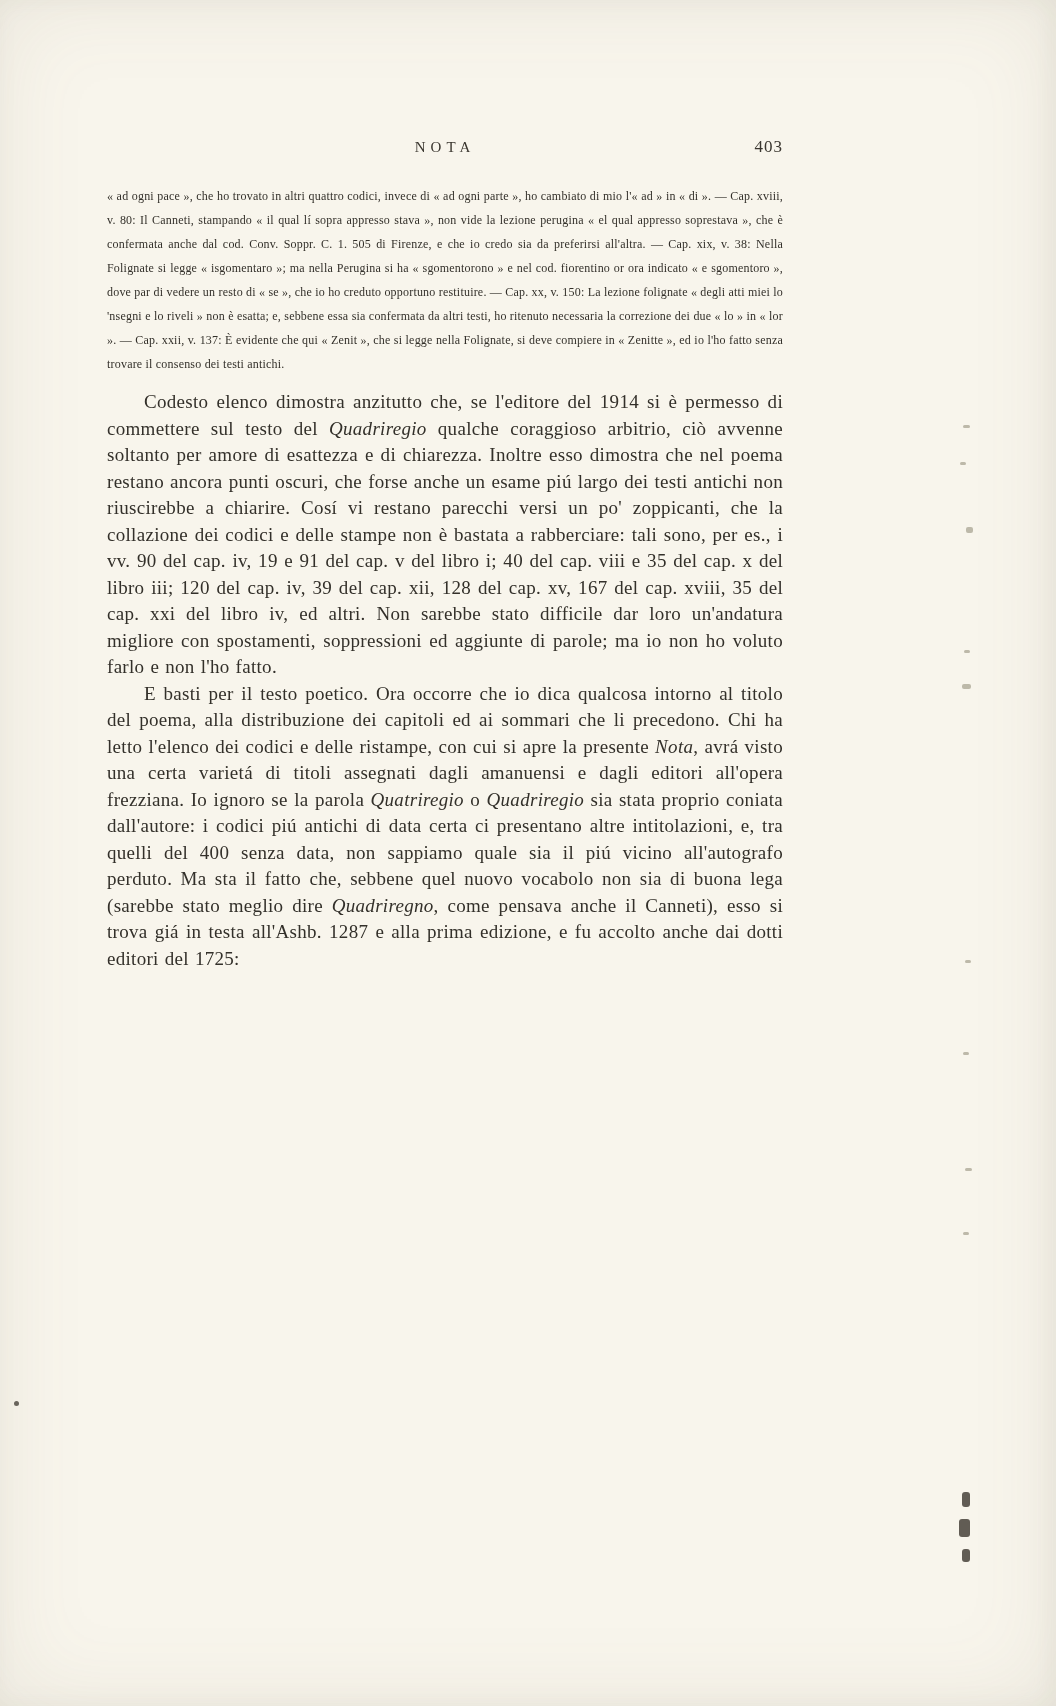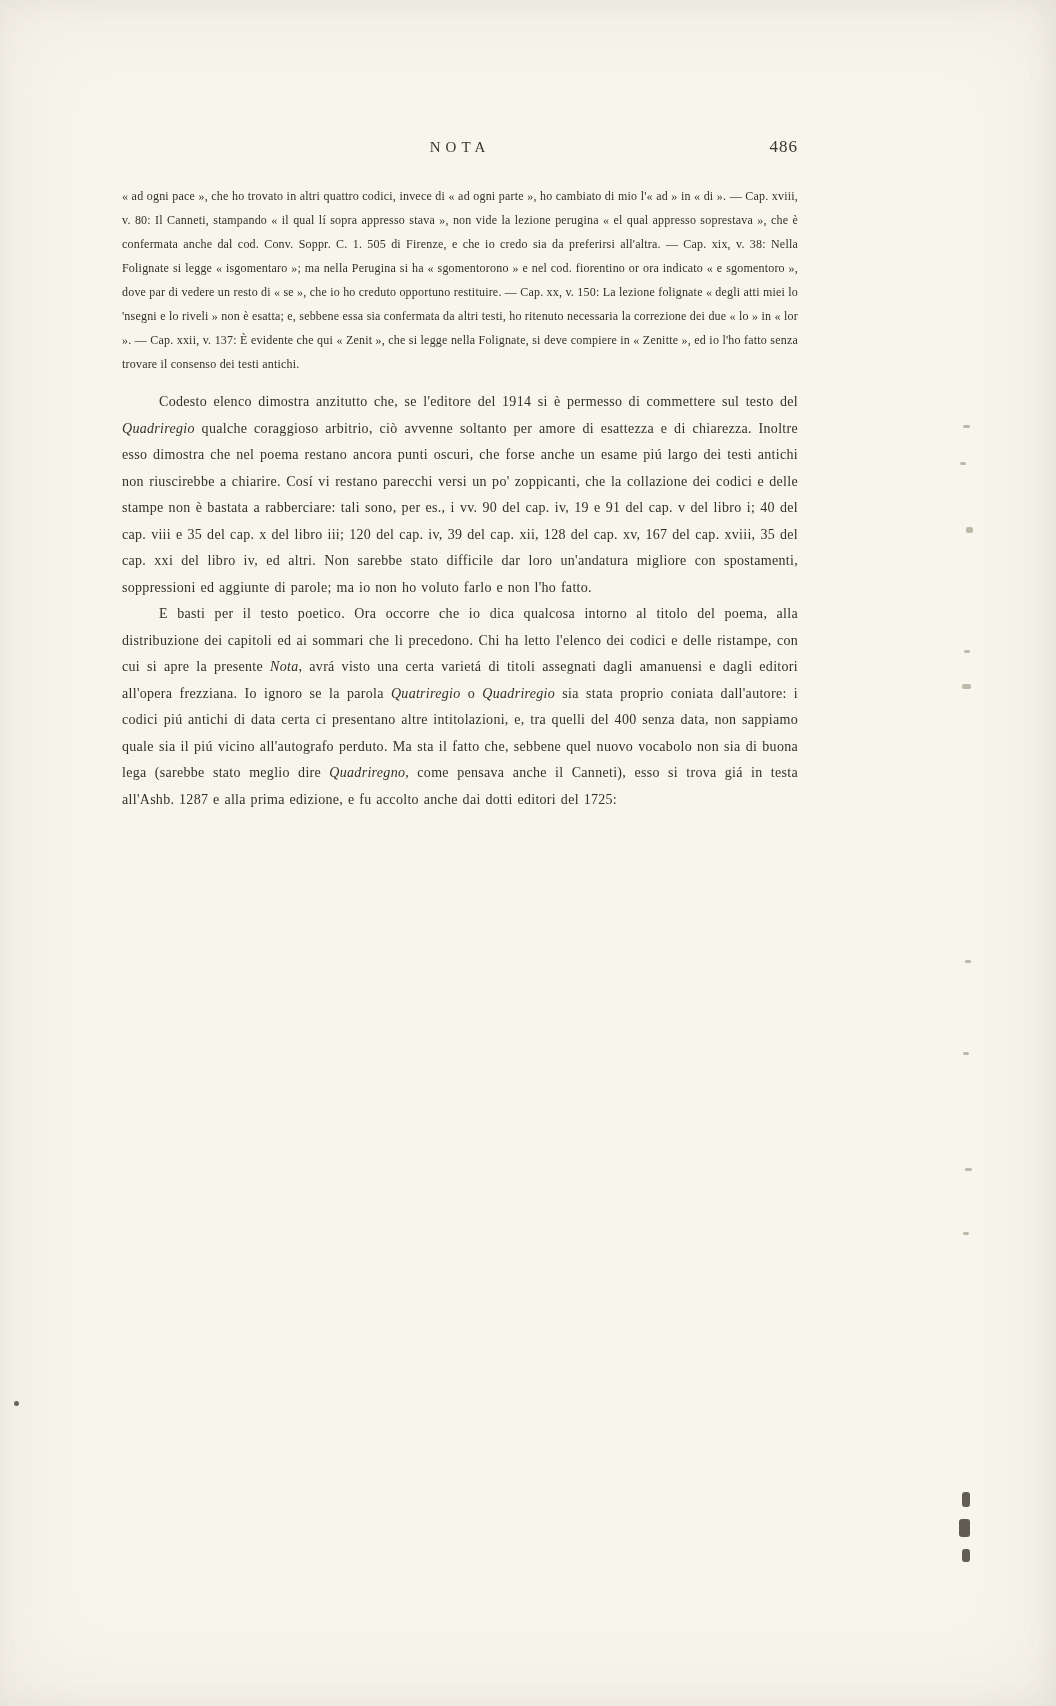--- a/index.html
+++ b/index.html
@@ -17,21 +17,21 @@
   }
   
   .scan-shade {
     position: absolute;
     inset: 0;
     pointer-events: none;
     box-shadow: inset 0 0 90px rgba(120,110,85,0.10), inset -6px 0 25px rgba(120,110,85,0.08);
   }
   .page-inner {
     position: absolute;
-    left: 122px;
+    left: 107px;
     top: 138px;
     width: 676px;
   }
   .running-head {
     position: relative;
     text-align: center;
     height: 24px;
     margin-bottom: 22px;
   }
   .head-title {
@@ -52,21 +52,21 @@
     text-align: justify;
     color: var(--ink, #33302a);
   }
   .para-small {
     font-size: 12px;
     line-height: 24px;
     margin-bottom: 13px;
     letter-spacing: 0.2px;
   }
   .para-normal {
-    font-size: 14px;
+    font-size: 19px;
     line-height: 26.5px;
     letter-spacing: 0.3px;
     word-spacing: 1px;
   }
   .indented {
     text-indent: 37px;
   }
   .italic {
     font-style: italic;
   }
@@ -98,21 +98,21 @@
   .a13 { left: 962px; top: 1549px; width: 8px;  height: 13px; }
 </style>
 </head>
 <body>
 
 <div class="scan-shade"></div>
 
 <div class="page-inner">
   <div class="running-head">
     <span class="head-title">NOTA</span>
-    <span class="head-page-number">486</span>
+    <span class="head-page-number">403</span>
   </div>
   <div id="text-block" class="text-block">
       <p class="para para-small"><span>« ad ogni pace », che ho trovato in altri quattro codici, invece di « ad ogni parte », ho cambiato di mio l'« ad » in « di ». — Cap. xviii, v. 80: Il Canneti, stampando « il qual lí sopra appresso stava », non vide la lezione perugina « el qual appresso soprestava », che è confermata anche dal cod. Conv. Soppr. C. 1. 505 di Firenze, e che io credo sia da preferirsi all'altra. — Cap. xix, v. 38: Nella Folignate si legge « isgomentaro »; ma nella Perugina si ha « sgomentorono » e nel cod. fiorentino or ora indicato « e sgomentoro », dove par di vedere un resto di « se », che io ho creduto opportuno restituire. — Cap. xx, v. 150: La lezione folignate « degli atti miei lo 'nsegni e lo riveli » non è esatta; e, sebbene essa sia confermata da altri testi, ho ritenuto necessaria la correzione dei due « lo » in « lor ». — Cap. xxii, v. 137: È evidente che qui « Zenit », che si legge nella Folignate, si deve compiere in « Zenitte », ed io l'ho fatto senza trovare il consenso dei testi antichi.</span></p>
       <p class="para para-normal indented"><span>Codesto elenco dimostra anzitutto che, se l'editore del 1914 si è permesso di commettere sul testo del </span><span class="italic">Quadriregio</span><span> qualche coraggioso arbitrio, ciò avvenne soltanto per amore di esattezza e di chiarezza. Inoltre esso dimostra che nel poema restano ancora punti oscuri, che forse anche un esame piú largo dei testi antichi non riuscirebbe a chiarire. Cosí vi restano parecchi versi un po' zoppicanti, che la collazione dei codici e delle stampe non è bastata a rabberciare: tali sono, per es., i vv. 90 del cap. iv, 19 e 91 del cap. v del libro i; 40 del cap. viii e 35 del cap. x del libro iii; 120 del cap. iv, 39 del cap. xii, 128 del cap. xv, 167 del cap. xviii, 35 del cap. xxi del libro iv, ed altri. Non sarebbe stato difficile dar loro un'andatura migliore con spostamenti, soppressioni ed aggiunte di parole; ma io non ho voluto farlo e non l'ho fatto.</span></p>
       <p class="para para-normal indented"><span>E basti per il testo poetico. Ora occorre che io dica qualcosa intorno al titolo del poema, alla distribuzione dei capitoli ed ai sommari che li precedono. Chi ha letto l'elenco dei codici e delle ristampe, con cui si apre la presente </span><span class="italic">Nota</span><span>, avrá visto una certa varietá di titoli assegnati dagli amanuensi e dagli editori all'opera frezziana. Io ignoro se la parola </span><span class="italic">Quatriregio</span><span> o </span><span class="italic">Quadriregio</span><span> sia stata proprio coniata dall'autore: i codici piú antichi di data certa ci presentano altre intitolazioni, e, tra quelli del 400 senza data, non sappiamo quale sia il piú vicino all'autografo perduto. Ma sta il fatto che, sebbene quel nuovo vocabolo non sia di buona lega (sarebbe stato meglio dire </span><span class="italic">Quadriregno</span><span>, come pensava anche il Canneti), esso si trova giá in testa all'Ashb. 1287 e alla prima edizione, e fu accolto anche dai dotti editori del 1725:</span></p>
     </div>
 </div>
 
 <div class="artifact a1"></div>
 <div class="artifact a2"></div>

